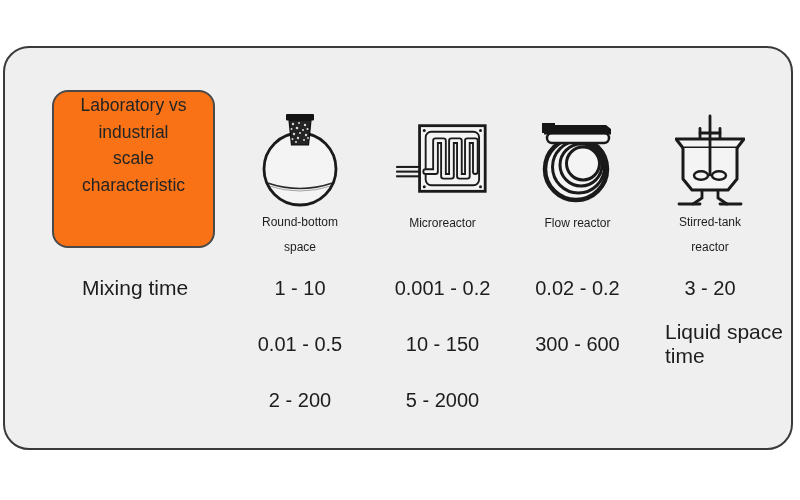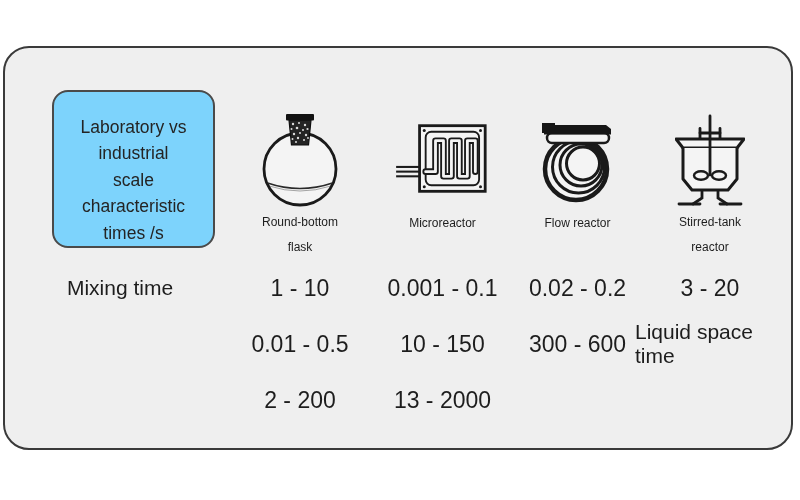--- a/index.html
+++ b/index.html
@@ -15,27 +15,27 @@
     position:absolute;left:0;top:0;width:100%;height:100%;
     display:grid;
     grid-template-columns:230px 130px 155px 115px 150px;
     grid-template-rows:212px 56px 56px 56px;
   }
   .hcell{display:flex;flex-direction:column;align-items:center;}
   .icon-area{height:160px;display:flex;align-items:flex-end;justify-content:center;}
   .hlabel{text-align:center;font-size:12px;line-height:25px;margin-top:3px;font-weight:400;}
   .rlabel{
     display:flex;align-items:center;justify-content:center;
-    font-size:21px;
+    padding-left:30px;font-size:21px;
   }
-  .vcell{display:flex;align-items:center;justify-content:center;font-size:23px;}
+  .vcell{display:flex;align-items:center;justify-content:center;font-size:20px;}
   .corner-box{
     position:absolute;left:47px;top:42px;width:163px;height:158px;box-sizing:border-box;
-    background:#7dd3fc;border:2px solid #4a4a4a;border-radius:16px;
-    display:flex;flex-direction:column;justify-content:flex-end;
+    background:#f97316;border:2px solid #4a4a4a;border-radius:16px;
+    display:flex;flex-direction:column;justify-content:flex-start;
     text-align:center;font-size:17.5px;line-height:26.5px;color:#242424;
   }
   .mb12{margin-bottom:12px;} .mb3{margin-bottom:3px;}
   svg{display:block;}
 </style>
 </head>
 <body>
 
 <div class="panel">
 
@@ -67,21 +67,21 @@
                 <circle cx="38" cy="31" r="1.2"></circle>
               <circle cx="44" cy="33" r="1.0"></circle>
                 <circle cx="48" cy="31" r="0.9"></circle>
                 <circle cx="36" cy="35" r="1.0"></circle>
             </g>
           </svg>
         </span>
       </div>
       <div class="hlabel">
         <div>Round-bottom</div>
-        <div>flask</div>
+        <div>space</div>
       </div>
     </div>
 
     <div class="hcell">
       <div class="icon-area">
         <span class="mb12">
           <svg width="94" height="75" viewBox="0 0 100 80">
             <g stroke="#1a1a1a" stroke-width="2.2">
               <line x1="0" y1="49" x2="31" y2="49"></line>
               <line x1="0" y1="54" x2="31" y2="54"></line>
@@ -150,37 +150,36 @@
         </span>
       </div>
       <div class="hlabel">
         <div>Stirred-tank</div>
         <div>reactor</div>
       </div>
     </div>
 
     <div class="rlabel">Mixing time</div>
     <div class="vcell">1 - 10</div>
-    <div class="vcell">0.001 - 0.1</div>
+    <div class="vcell">0.001 - 0.2</div>
     <div class="vcell">0.02 - 0.2</div>
     <div class="vcell">3 - 20</div>
 
     <div class="vcell"></div>
     <div class="vcell">0.01 - 0.5</div>
     <div class="vcell">10 - 150</div>
     <div class="vcell">300 - 600</div>
 
     <div class="rlabel">Liquid space time</div>
     <div class="vcell"></div>
     <div class="vcell">2 - 200</div>
-    <div class="vcell">13 - 2000</div>
+    <div class="vcell">5 - 2000</div>
 
   </div>
 
   <div class="corner-box">
     <div>Laboratory vs</div>
     <div>industrial</div>
     <div>scale</div>
     <div>characteristic</div>
-    <div>times /s</div>
   </div>
 
 </div>
 
 </body></html>

